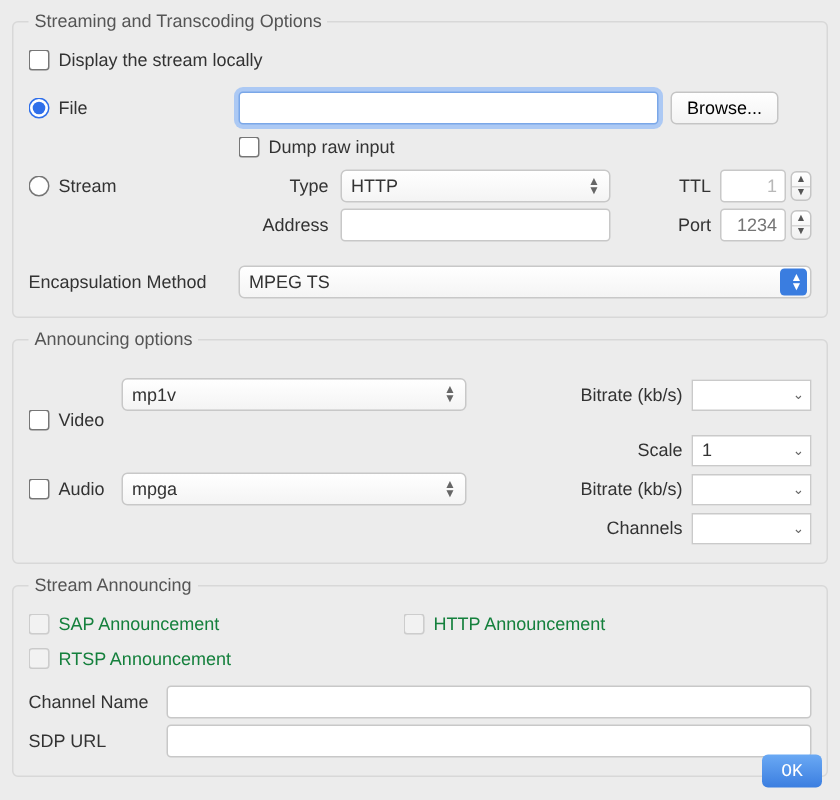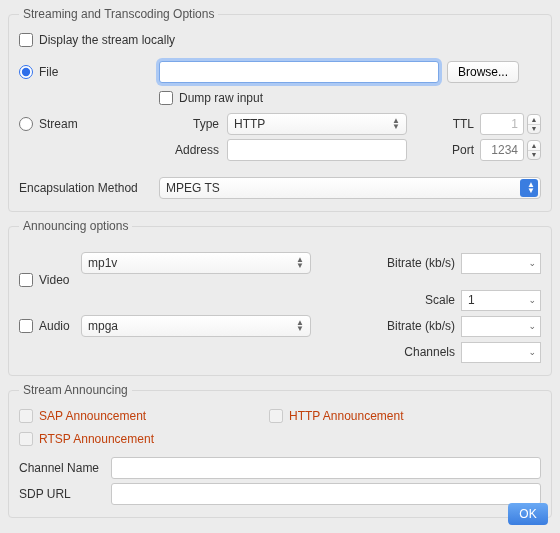--- a/index.html
+++ b/index.html
@@ -30,21 +30,21 @@
     color: #555;
     font-size: 12px;
   }
   .row {
     display: flex;
     align-items: center;
     min-height: 26px;
   }
   .gap { height: 6px; }
   label.plain { color: #333; }
-  .disabled { color: #c2410c; }
+  .disabled { color: #15803d; }
   input[type="checkbox"] {
     width: 14px; height: 14px; margin: 0 6px 0 0;
     accent-color: #3b82f6;
   }
   input[type="radio"] {
     width: 14px; height: 14px; margin: 0 6px 0 0;
     accent-color: #2f6fea;
   }
   .textfield {
     height: 22px;
@@ -118,21 +118,21 @@
     flex:1; display:flex; align-items:center; justify-content:center;
     font-size:7px; color:#555;
   }
   .stepper div:first-child { border-bottom:1px solid #d6d6d6; }
   .ok-btn {
     position:absolute;
     right:12px; bottom:8px;
     height: 22px; width: 40px;
     border:none; border-radius:4px;
     background: linear-gradient(#6aa9f4,#3b7ee0);
-    color:#fff; font-size:12px;
+    color:#fff; font-size:12px;font-family:Liberation Mono, monospace;
   }
   .lbl-right { text-align:right; }
 </style>
 </head>
 <body>
 
 <div class="group">
   <div class="group-title">Streaming and Transcoding Options</div>
 
   <div class="row">

